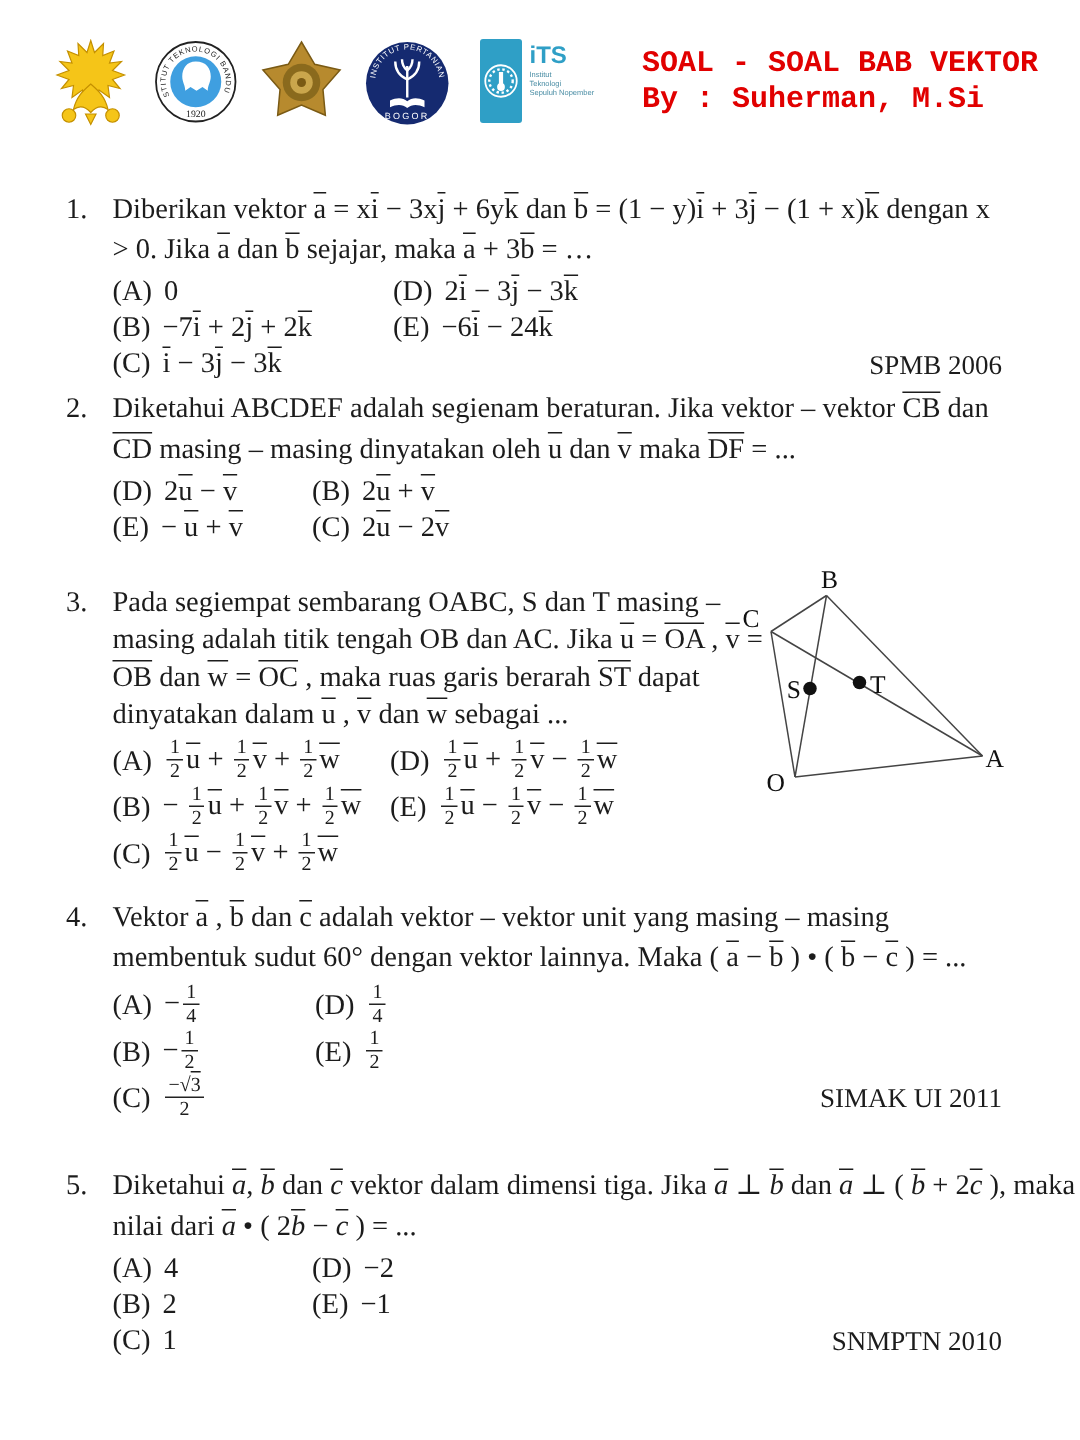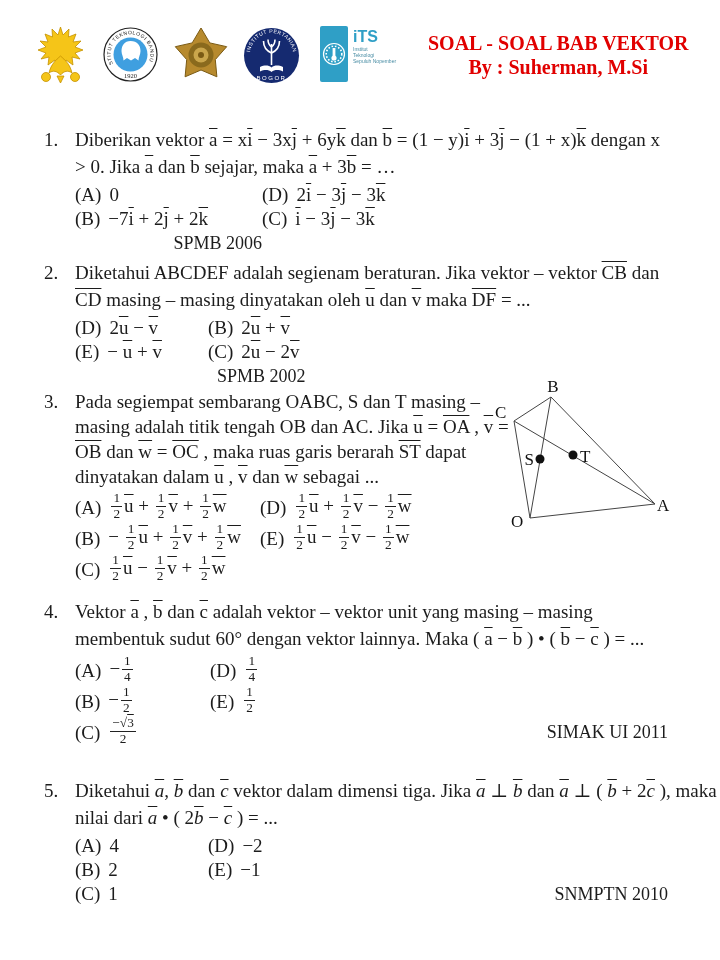--- a/index.html
+++ b/index.html
@@ -2,22 +2,22 @@
 <html><head>
 <meta charset="utf-8">
 <style>
   html,body{margin:0;padding:0;background:#888;}
   .page{position:relative;width:720px;height:960px;margin:0 auto;background:#ffffff;
         font-family:"Liberation Serif","DejaVu Serif",serif;color:#1c1c1c;overflow:hidden;}
 
   
   .logo{position:absolute;}
   .hdr-title{position:absolute;left:428px;top:31px;
-        font-family:Liberation Serif, serif;
-        font-weight:bold;color:#e10000;font-size:20px;line-height:24px;white-space:nowrap;text-align:center;}
+        font-family:Liberation Mono, monospace;
+        font-weight:bold;color:#e10000;font-size:20px;line-height:24px;white-space:nowrap;}
 
   
   .problem{position:absolute;left:42px;width:626px;}
   .stem{position:relative;padding-left:33px;font-size:19px;line-height:27px;}
   .qnum{position:absolute;left:2px;top:0;}
   .opts{display:grid;padding-left:33px;margin-top:3px;font-size:19px;}
   .opt{line-height:24px;min-height:24px;white-space:nowrap;}
   .opt-f{display:flex;align-items:center;min-height:31px;}
   .olabel{margin-right:8px;}
   .src{font-weight:normal;font-size:18px;white-space:nowrap;}
@@ -115,36 +115,36 @@
 
   <div class="problem" style="top:126px">
     <div class="stem">
       <span class="qnum">1.</span>
       <span>Diberikan vektor <span class="ov">a</span> = x<span class="ov">i</span> − 3x<span class="ov">j</span> + 6y<span class="ov">k</span> dan <span class="ov">b</span> = (1 − y)<span class="ov">i</span> + 3<span class="ov">j</span> − (1 + x)<span class="ov">k</span> dengan x &gt; 0. Jika <span class="ov">a</span> dan <span class="ov">b</span> sejajar, maka <span class="ov">a</span> + 3<span class="ov">b</span> = …</span>
     </div>
     <div class="opts" style="grid-template-columns:187px 1fr">
       <div class="opt"><span class="olabel">(A)</span><span>0</span></div>
       <div class="opt"><span class="olabel">(D)</span><span>2<span class="ov">i</span> − 3<span class="ov">j</span> − 3<span class="ov">k</span></span></div>
       <div class="opt"><span class="olabel">(B)</span><span>−7<span class="ov">i</span> + 2<span class="ov">j</span> + 2<span class="ov">k</span></span></div>
+      <div class="opt"><span class="olabel">(E)</span><span>−6<span class="ov">i</span> − 24<span class="ov">k</span></span></div>
       <div class="opt"><span class="olabel">(C)</span><span><span class="ov">i</span> − 3<span class="ov">j</span> − 3<span class="ov">k</span></span></div>
       <div class="opt cell-end"><span class="src">SPMB 2006</span></div>
     </div>
   </div>
 
   <div class="problem" style="top:259px">
     <div class="stem">
       <span class="qnum">2.</span>
       <span>Diketahui ABCDEF adalah segienam beraturan. Jika vektor – vektor <span class="ov">CB</span> dan <span class="ov">CD</span> masing – masing dinyatakan oleh <span class="ov">u</span> dan <span class="ov">v</span> maka <span class="ov">DF</span> = ...</span>
     </div>
     <div class="opts" style="grid-template-columns:133px 1fr">
       <div class="opt"><span class="olabel">(D)</span><span>2<span class="ov">u</span> − <span class="ov">v</span></span></div>
       <div class="opt"><span class="olabel">(B)</span><span>2<span class="ov">u</span> + <span class="ov">v</span></span></div>
       <div class="opt"><span class="olabel">(E)</span><span>− <span class="ov">u</span> + <span class="ov">v</span></span></div>
       <div class="opt"><span class="olabel">(C)</span><span>2<span class="ov">u</span> − 2<span class="ov">v</span></span></div>
-      <div class="opt" style="padding-left:142px"><span class="src">SPMB 2002</span></div>
     </div>
   </div>
 
   <div class="problem" style="top:389px">
     <div class="stem" style="width:455px;line-height:25px">
       <span class="qnum">3.</span>
       <span>Pada segiempat sembarang OABC, S dan T masing – masing adalah titik tengah OB dan AC. Jika <span class="ov">u</span> = <span class="ov">OA</span> , <span class="ov">v</span> = <span class="ov">OB</span> dan <span class="ov">w</span> = <span class="ov">OC</span> , maka ruas garis berarah <span class="ov">ST</span> dapat dinyatakan dalam <span class="ov">u</span> , <span class="ov">v</span> dan <span class="ov">w</span> sebagai ...</span>
     </div>
     <div class="opts" style="grid-template-columns:185px 1fr">
       <div class="opt-f">

